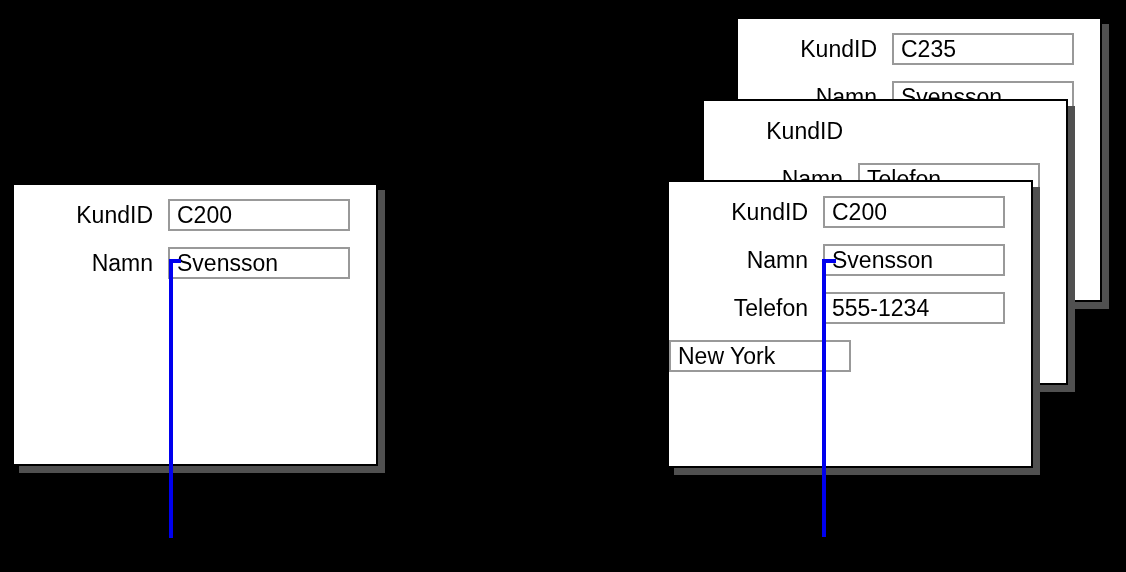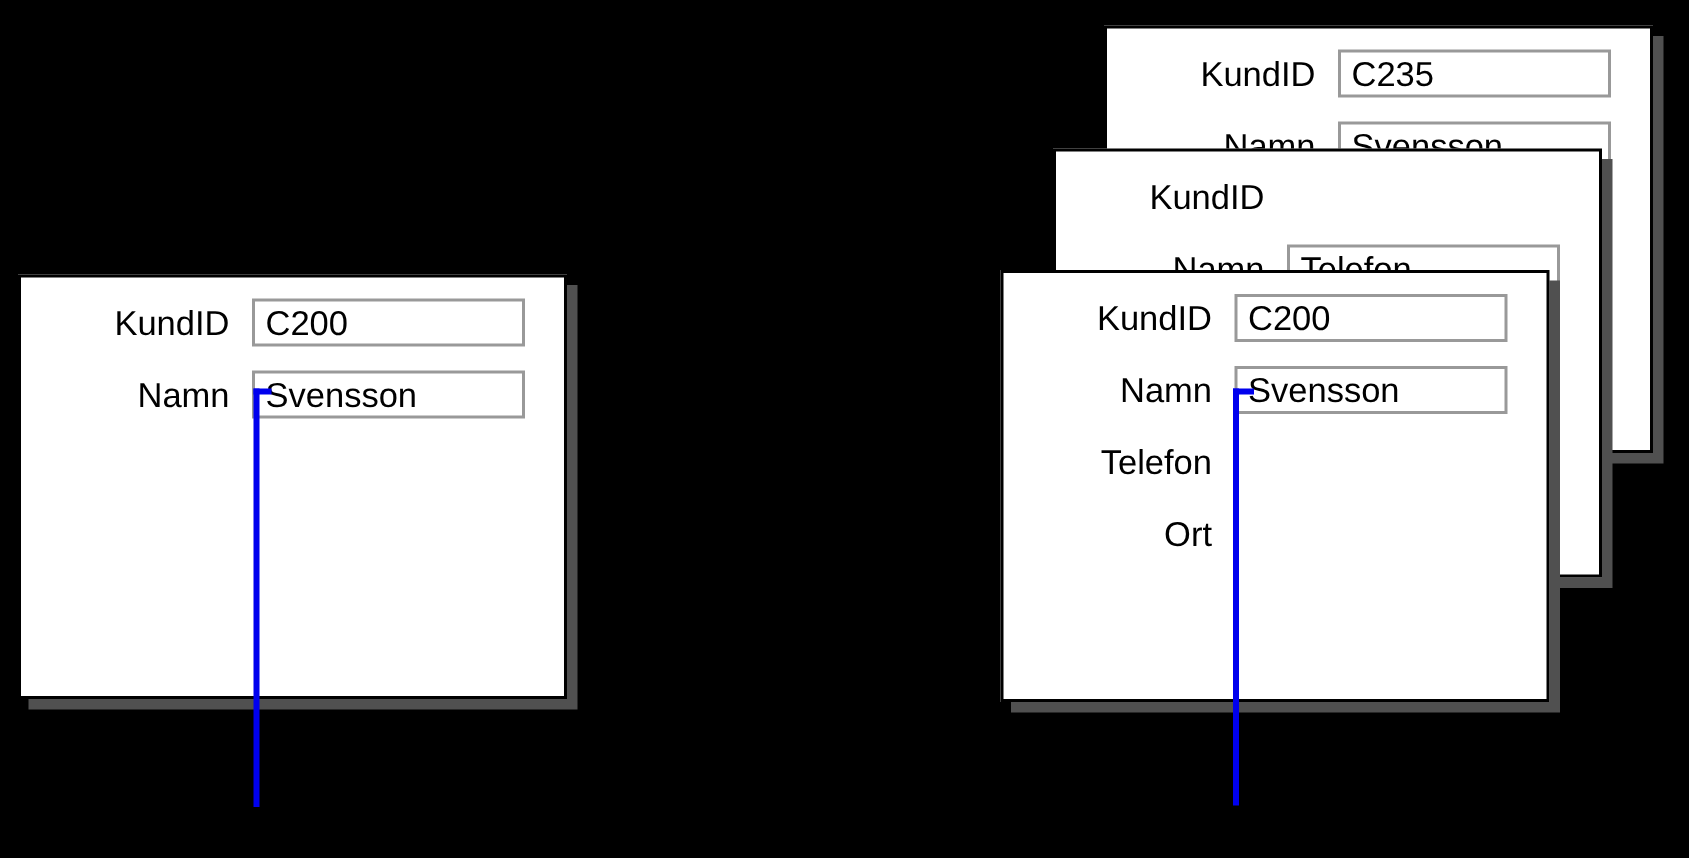--- a/index.html
+++ b/index.html
@@ -119,23 +119,24 @@
     <div class="row">
       <span class="lbl">KundID</span>
       <span class="box">C200</span>
     </div>
     <div class="row">
       <span class="lbl">Namn</span>
       <span class="box">Svensson</span>
     </div>
     <div class="row">
       <span class="lbl">Telefon</span>
+      <span class="box">555-1234</span>
     </div>
     <div class="row">
-      <span class="lbl">Ort</span>
+      <span class="box">New York</span>
     </div>
   </div>
 
   <div class="hstub" id="line-left-h"></div>
   <div class="vline" id="line-left-v"></div>
   <div class="hstub" id="line-right-h"></div>
   <div class="vline" id="line-right-v"></div>
 
 </div>
 

